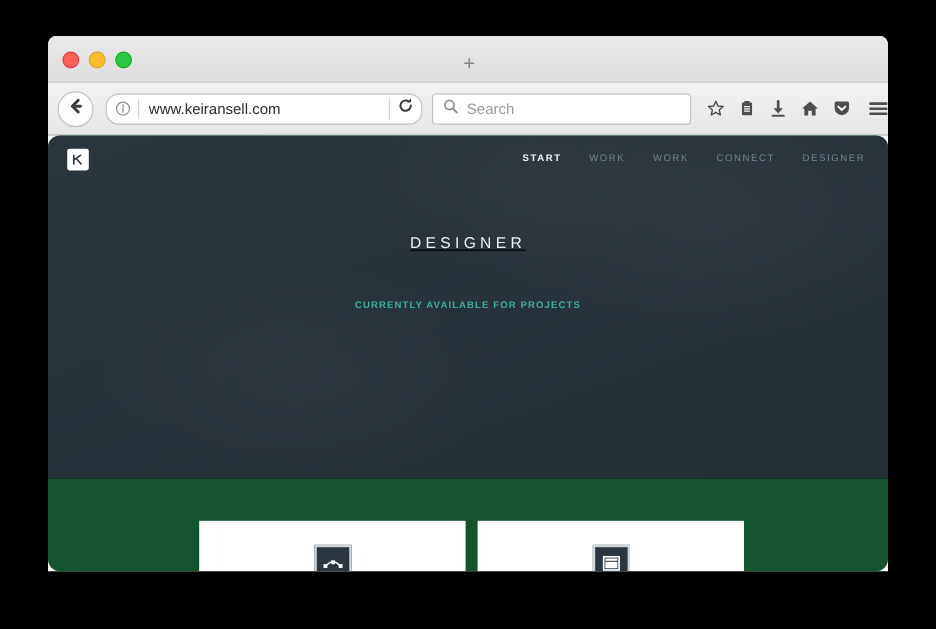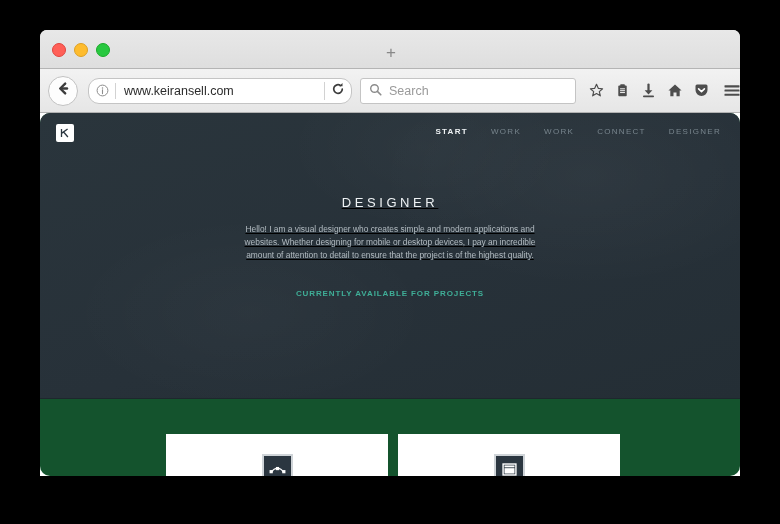--- a/index.html
+++ b/index.html
@@ -422,21 +422,20 @@
       <div class="site-nav">
         <span class="nav-item active">START</span>
         <span class="nav-item">WORK</span>
         <span class="nav-item">WORK</span>
         <span class="nav-item">CONNECT</span>
         <span class="nav-item">DESIGNER</span>
       </div>
 
       <div class="hero-inner">
         <h1 class="hero-title">DESIGNER</h1>
-        <p class="hero-desc">Hello! I am a visual designer who creates simple and modern applications and websites. Whether designing for mobile or desktop devices, I pay an incredible amount of attention to detail to ensure that the project is of the highest quality.</p>
         <div><span class="hero-cta">CURRENTLY AVAILABLE FOR PROJECTS</span></div>
       </div>
     </div>
 
     <div class="cards">
       <div class="card one">
         <div class="card-icon">
           <svg width="17" height="17" viewBox="0 0 18 18">
             <path d="M3 11.5 C5.5 6.5, 12.5 6.5, 15 11.5" stroke="#ffffff" stroke-width="1.3" fill="none"></path>
             <rect x="0.6" y="9.6" width="3.4" height="3.4" fill="#ffffff"></rect>

